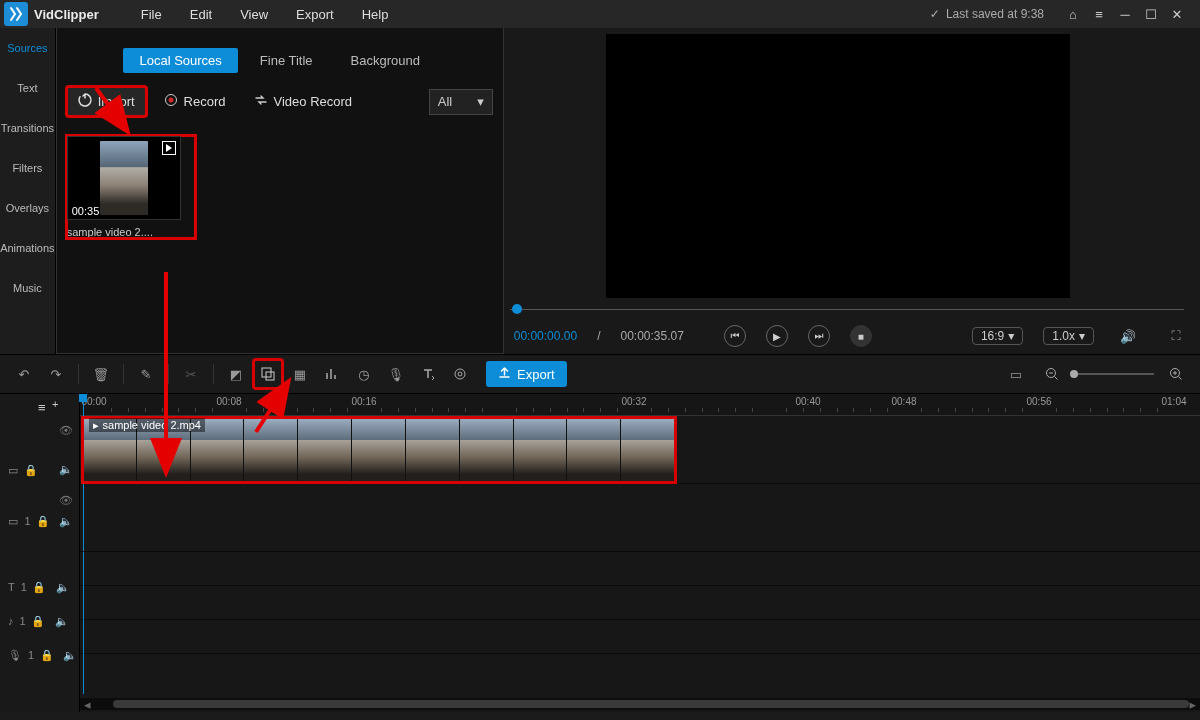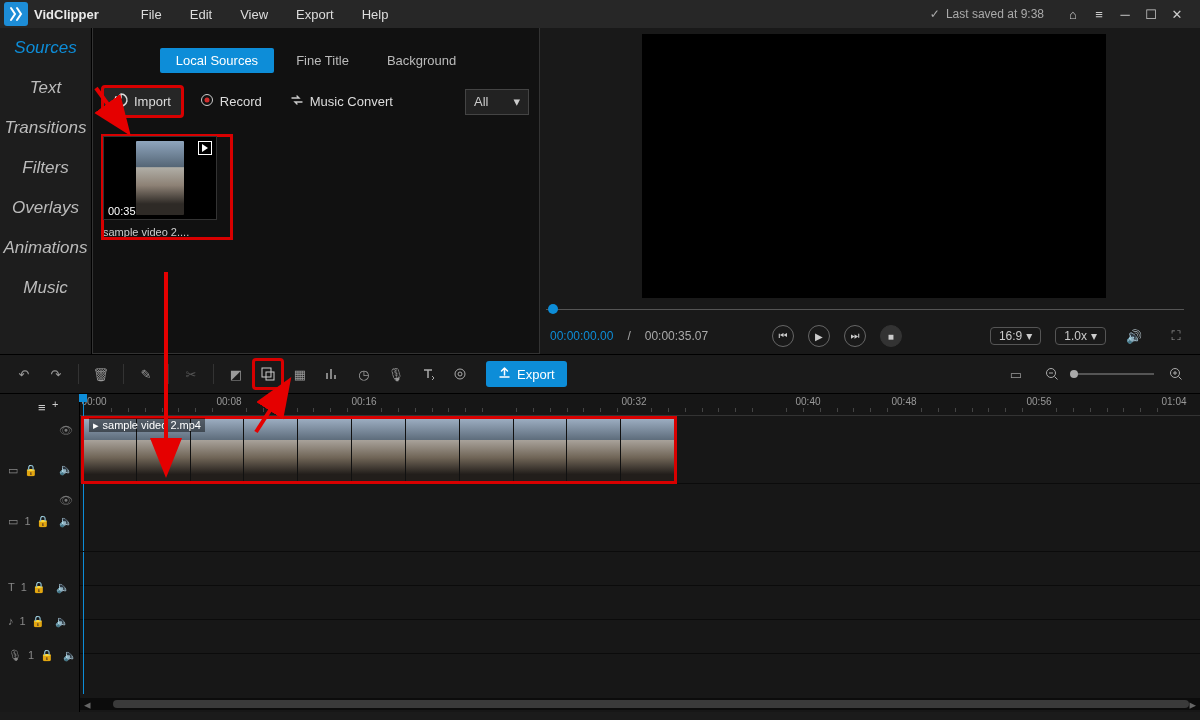--- a/index.html
+++ b/index.html
@@ -6,21 +6,21 @@
 *{box-sizing:border-box;}
 .titlebar{height:28px; background:#272727; display:flex; align-items:center; padding:0 10px 0 4px;}
 .logo{width:24px; height:24px; background:#1d8dd7; border-radius:3px; display:flex; align-items:center; justify-content:center; margin-right:6px;}
 .appname{font-weight:600; margin-right:28px; color:#eaeaea;}
 .menuitem{padding:4px 14px; cursor:pointer; color:#ddd;}
 .tb-spacer{flex:1;}
 .saved{color:#aaa; font-size:12px; display:flex; align-items:center; gap:6px; margin-right:16px;}
 .winbtn{width:26px; height:26px; display:flex; align-items:center; justify-content:center; color:#ccc; cursor:pointer;}
 .row1{display:flex; height:326px;}
 .left-tabs{width:92px; background:#1d1d1d; border-right:1px solid #000; display:flex; flex-direction:column;}
-.tab{height:40px; display:flex; align-items:center; justify-content:center; color:#bbb; cursor:pointer; font-size:17px;font-style:italic;}
+.tab{height:40px; display:flex; align-items:center; justify-content:center; color:#bbb; cursor:pointer; font-size:11px;}
 .tab.active{color:#0d8dd8;}
 .media-panel{flex:0 0 448px; background:#111; border:1px solid #333; border-top:none; display:flex; flex-direction:column; padding:12px 10px 8px 10px; position:relative;}
 .subtabs{display:flex; justify-content:center; gap:6px; margin:8px 0 14px 0;}
 .subtab{padding:5px 16px; border-radius:2px; color:#bbb; cursor:pointer; font-size:13px;}
 .subtab.active{background:#0d8dd8; color:#fff;}
 .toolbar-row{display:flex; align-items:center; gap:8px;}
 .tbtn{display:flex; align-items:center; gap:6px; padding:5px 10px; color:#ddd; cursor:pointer; border-radius:2px;}
 .tbtn.import{border:1px solid #444; background:#262626;}
 .redbox{outline:3px solid #d80000; outline-offset:-1px;}
 .filter-dd{margin-left:auto; width:64px; height:26px; background:#222; border:1px solid #444; display:flex; align-items:center; justify-content:space-between; padding:0 8px; color:#ccc; cursor:pointer;}
@@ -29,21 +29,21 @@
 .thumb-box{width:114px; height:84px; background:#000; border:1px solid #333; position:relative; display:flex; align-items:center; justify-content:center;}
 .img-fake{width:48px; height:74px; background:linear-gradient(180deg,#8fa5bd 0%,#556676 35%,#b0aea6 36%,#8d8175 60%,#2e2a26 85%); border-radius:1px;}
 .dur{position:absolute; left:4px; bottom:2px; font-size:11px; color:#fff;}
 .playic{position:absolute; right:4px; top:4px; width:14px; height:14px; border:1px solid #fff; display:flex; align-items:center; justify-content:center;}
 .thumb-name{margin-top:6px; font-size:11px; color:#ccc; white-space:nowrap; overflow:hidden; text-overflow:ellipsis; width:110px;}
 .preview{flex:1; background:#191919; display:flex; flex-direction:column; padding:0 6px 0 6px;}
 .video-area{flex:1; margin:6px 0 0 96px; width:464px; height:260px; background:#000;}
 .seek{height:18px; position:relative; margin-top:2px;}
 .seek-line{position:absolute; left:0; right:10px; top:50%; border-top:1px solid #555;}
 .seek-dot{position:absolute; left:4px; top:50%; width:10px; height:10px; background:#0d8dd8; border-radius:50%; transform:translate(-2px,-50%);}
-.pv-controls{height:36px; display:flex; align-items:center; gap:14px; padding:0 4px;}
+.pv-controls{height:36px; display:flex; align-items:center; gap:20px; padding:0 4px;}
 .time-cur{color:#0d8dd8; font-size:12px;}
 .time-dur{color:#aaa; font-size:12px;}
 .pv-spacer{flex:1;}
 .circle{width:22px; height:22px; border:1px solid #666; border-radius:50%; display:flex; align-items:center; justify-content:center; color:#ccc; cursor:pointer; font-size:10px;}
 .tag{height:18px; border:1px solid #555; border-radius:4px; padding:0 8px; display:flex; align-items:center; gap:4px; font-size:12px; color:#ccc; cursor:pointer;}
 
 .tl-toolbar{height:40px; display:flex; align-items:center; gap:4px; padding:0 10px; border-top:1px solid #000; border-bottom:1px solid #000; background:#1a1a1a;}
 .ico{width:28px; height:28px; display:flex; align-items:center; justify-content:center; color:#999; cursor:pointer; border-radius:2px;}
 .sep{width:1px; height:20px; background:#333; margin:0 4px;}
 .export-btn{background:#0d8dd8; color:#fff; display:flex; align-items:center; gap:6px; padding:5px 12px; border-radius:3px; cursor:pointer; font-size:13px; margin-left:8px;}
@@ -125,21 +125,21 @@
         <span><svg width="14" height="14" viewBox="0 0 14 14">
               <circle cx="7" cy="7" r="5.5" stroke="#ccc" stroke-width="1" fill="none"></circle>
               <circle cx="7" cy="7" r="2.5" fill="#d02b2b"></circle>
             </svg></span>
         <span>Record</span>
       </div>
       <div class="tbtn">
         <span><svg width="14" height="14" viewBox="0 0 14 14">
               <path d="M2 5h7l-2-2M12 9H5l2 2" stroke="#ccc" stroke-width="1.4" fill="none" stroke-linecap="round"></path>
             </svg></span>
-        <span>Music Convert</span>
+        <span>Video Record</span>
       </div>
       <div class="filter-dd">
         <span>All</span>
         <span>▾</span>
       </div>
     </div>
     <div class="thumbs">
       <div class="thumb redbox">
         <div class="thumb-box">
           <div class="img-fake"></div>

